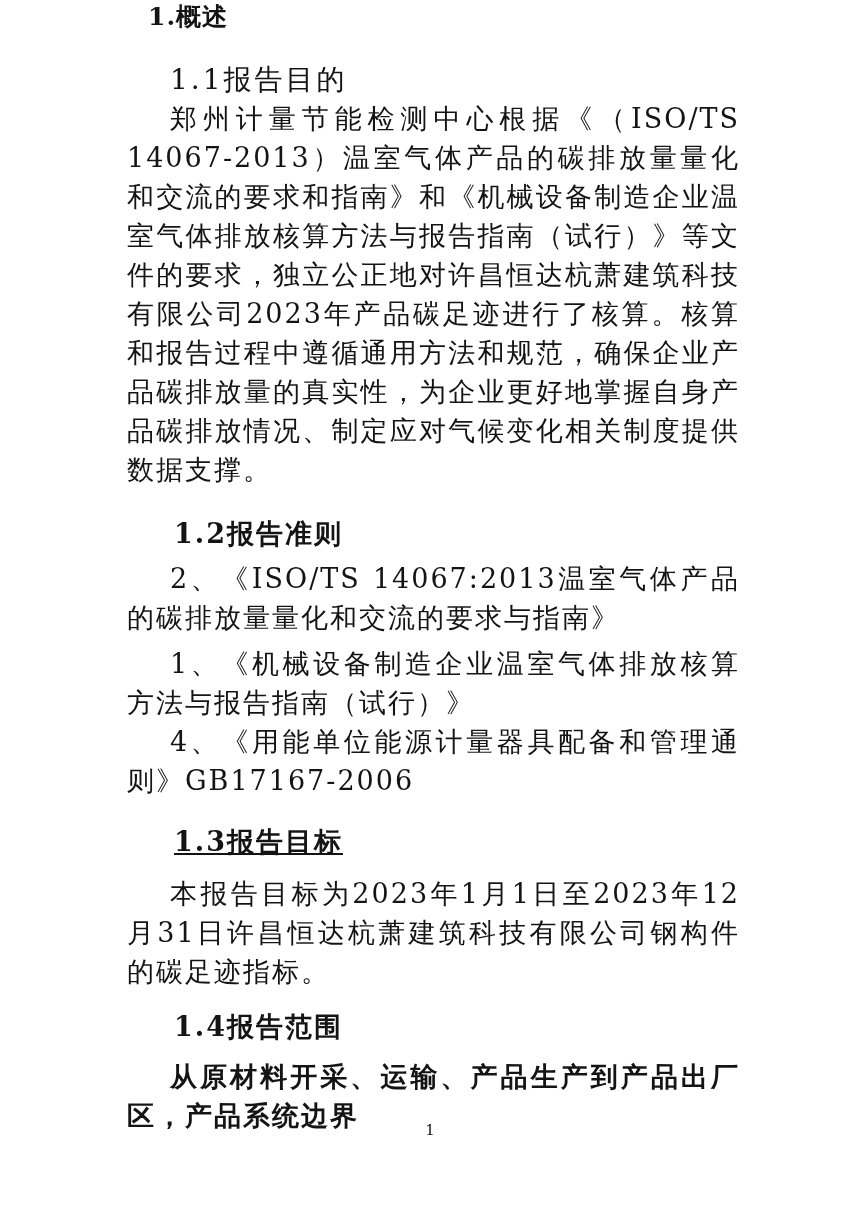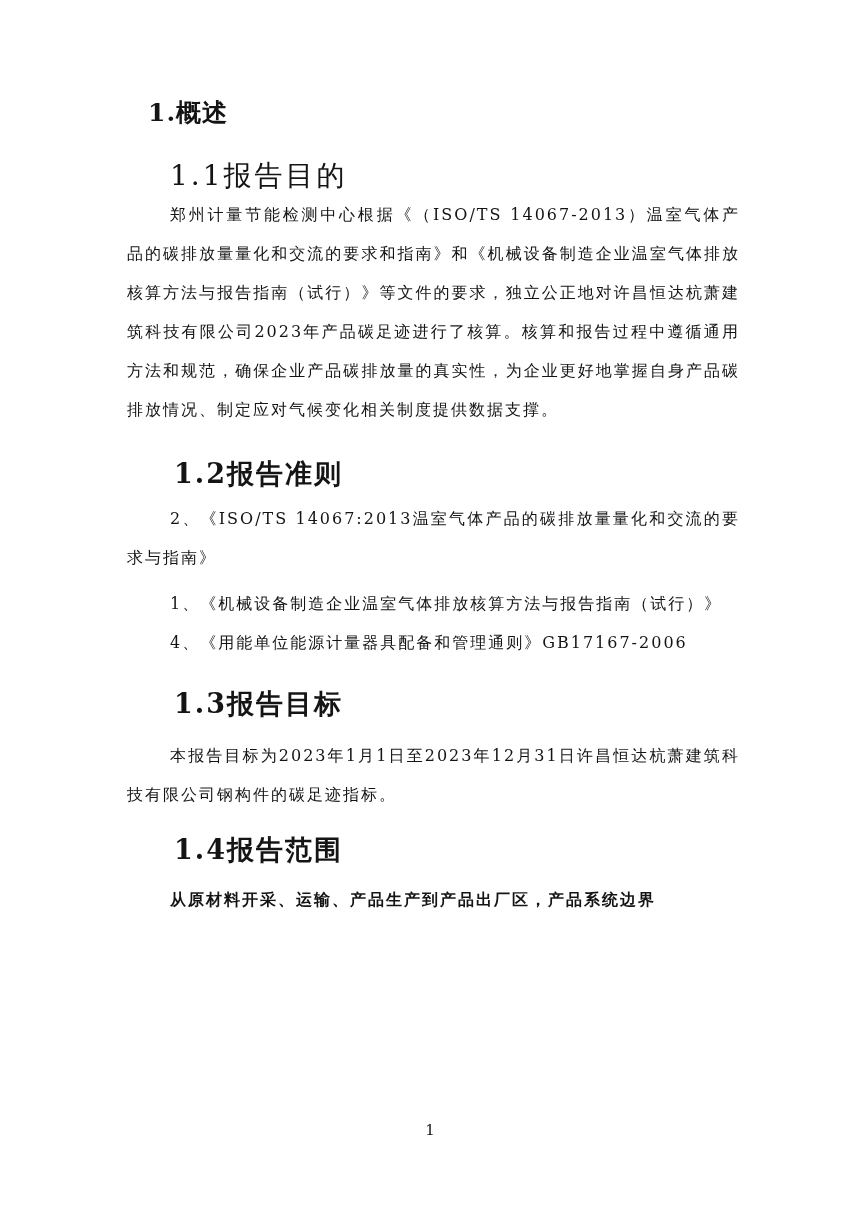--- a/index.html
+++ b/index.html
@@ -11,53 +11,52 @@
     color: #141414;
     position: relative;
     overflow: hidden;
   }
   .page {
     position: relative;
     width: 860px;
     height: 1216px;
     background: #ffffff;
     box-sizing: border-box;
-    padding-top: 96px;
   }
   .text-col {
     margin-left: 127px;
     margin-right: 120px; 
   }
   .h1 {
     margin: 0 0 0 21px;
     font-size: 25px;
     line-height: 34px;
     font-weight: bold;
     letter-spacing: 1px;
   }
   .h2 {
     margin: 0 0 0 47px;
     font-size: 27px;
     line-height: 34px;
     font-weight: bold;
     letter-spacing: 2px;
   }
   .h2.mt-criteria { margin-top: 28px; }
-  .h2.mt-goal     { margin-top: 25px; }
+  .h2.mt-goal     { margin-top: 25px; text-decoration: underline; }
   .h2.mt-scope    { margin-top: 19px; }
   .sub {
     margin: 26px 0 0 0;
     font-size: 28px;
     line-height: 39px;
     text-indent: 43px;
     letter-spacing: 3px;
   }
   .para {
     margin: 0;
-    font-size: 16px;
+    font-size: 27px;
     line-height: 39px;
     text-indent: 43px;
     text-align: justify;
     letter-spacing: 2px;
   }
   .para.mt-item1 { margin-top: 9px; }
   .para.mt-item2 { margin-top: 8px; }
   .para.mt-item3 { margin-top: 7px; }
   .para.mt-item4 { margin-top: 0; }
   .para.mt-goalp { margin-top: 15px; }

